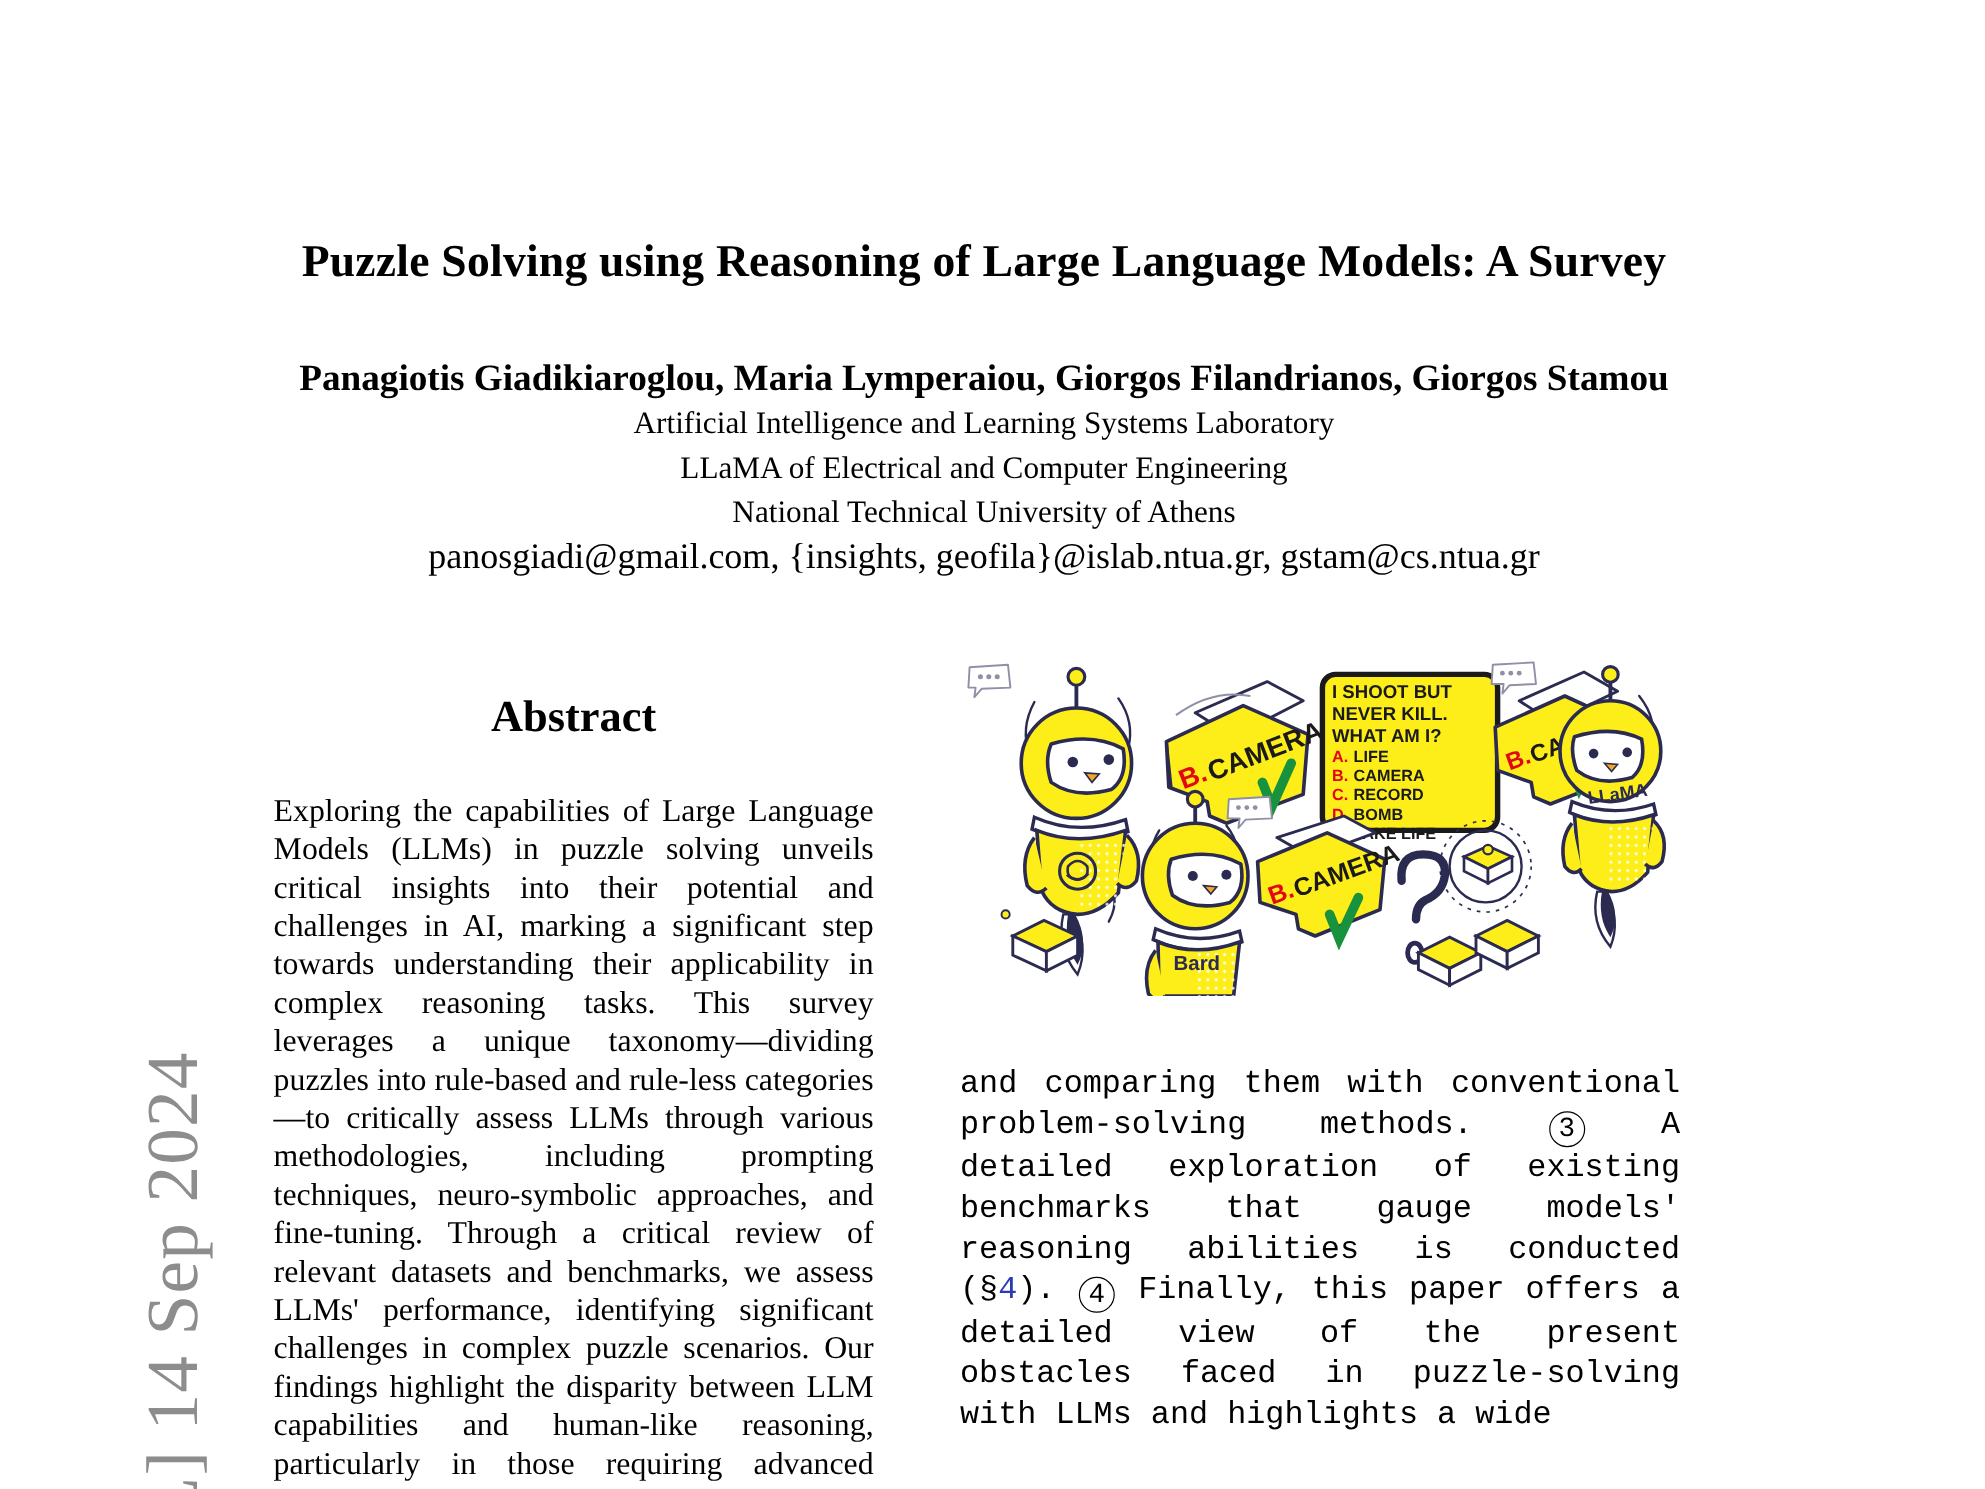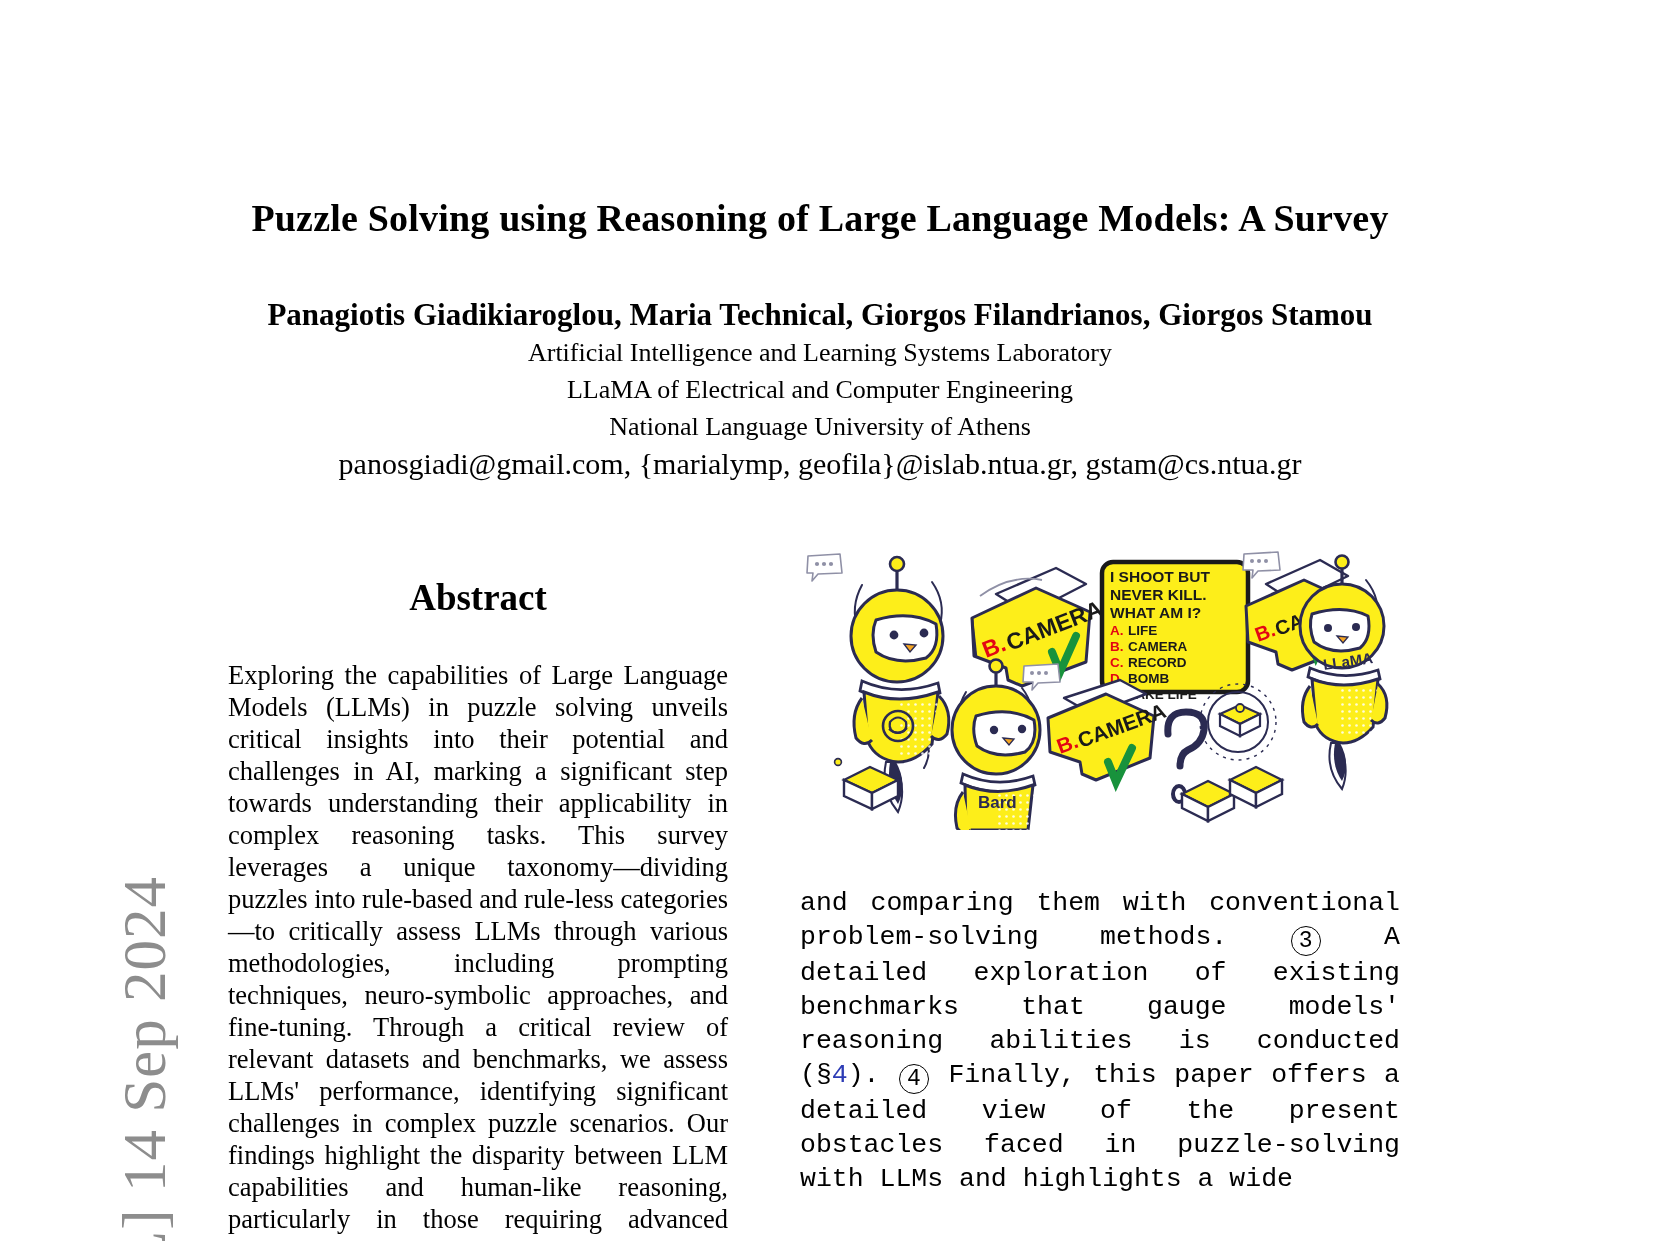--- a/index.html
+++ b/index.html
@@ -149,25 +149,25 @@
 
 <div id="arxiv-stamp">
   <div class="stamp-text">[cs.CL]  14 Sep 2024</div>
 </div>
 
 <div id="page">
 
   <div id="paper-title">Puzzle Solving using Reasoning of Large Language Models: A Survey</div>
 
   <div id="author-block">
-    <div id="author-names">Panagiotis Giadikiaroglou, Maria Technical, Giorgos Filandrianos, Giorgos Stamou</div>
+    <div id="author-names">Panagiotis Giadikiaroglou, Maria Lymperaiou, Giorgos Filandrianos, Giorgos Stamou</div>
     <div class="affil-line">Artificial Intelligence and Learning Systems Laboratory</div>
     <div class="affil-line">LLaMA of Electrical and Computer Engineering</div>
-    <div class="affil-line">National Language University of Athens</div>
-    <div id="email-line">panosgiadi@gmail.com, {marialymp, geofila}@islab.ntua.gr, gstam@cs.ntua.gr</div>
+    <div class="affil-line">National Technical University of Athens</div>
+    <div id="email-line">panosgiadi@gmail.com, {insights, geofila}@islab.ntua.gr, gstam@cs.ntua.gr</div>
   </div>
 
   <div id="col-left">
     <div id="abstract-heading">Abstract</div>
     <div id="abstract-text">Exploring the capabilities of Large Language Models (LLMs) in puzzle solving unveils critical insights into their potential and challenges in AI, marking a significant step towards understanding their applicability in complex reasoning tasks. This survey leverages a unique taxonomy—dividing puzzles into rule-based and rule-less categories—to critically assess LLMs through various methodologies, including prompting techniques, neuro-symbolic approaches, and fine-tuning. Through a critical review of relevant datasets and benchmarks, we assess LLMs' performance, identifying significant challenges in complex puzzle scenarios. Our findings highlight the disparity between LLM capabilities and human-like reasoning, particularly in those requiring advanced logical</div>
   </div>
 
   <div id="col-right">
 
     <div id="figure-1">

